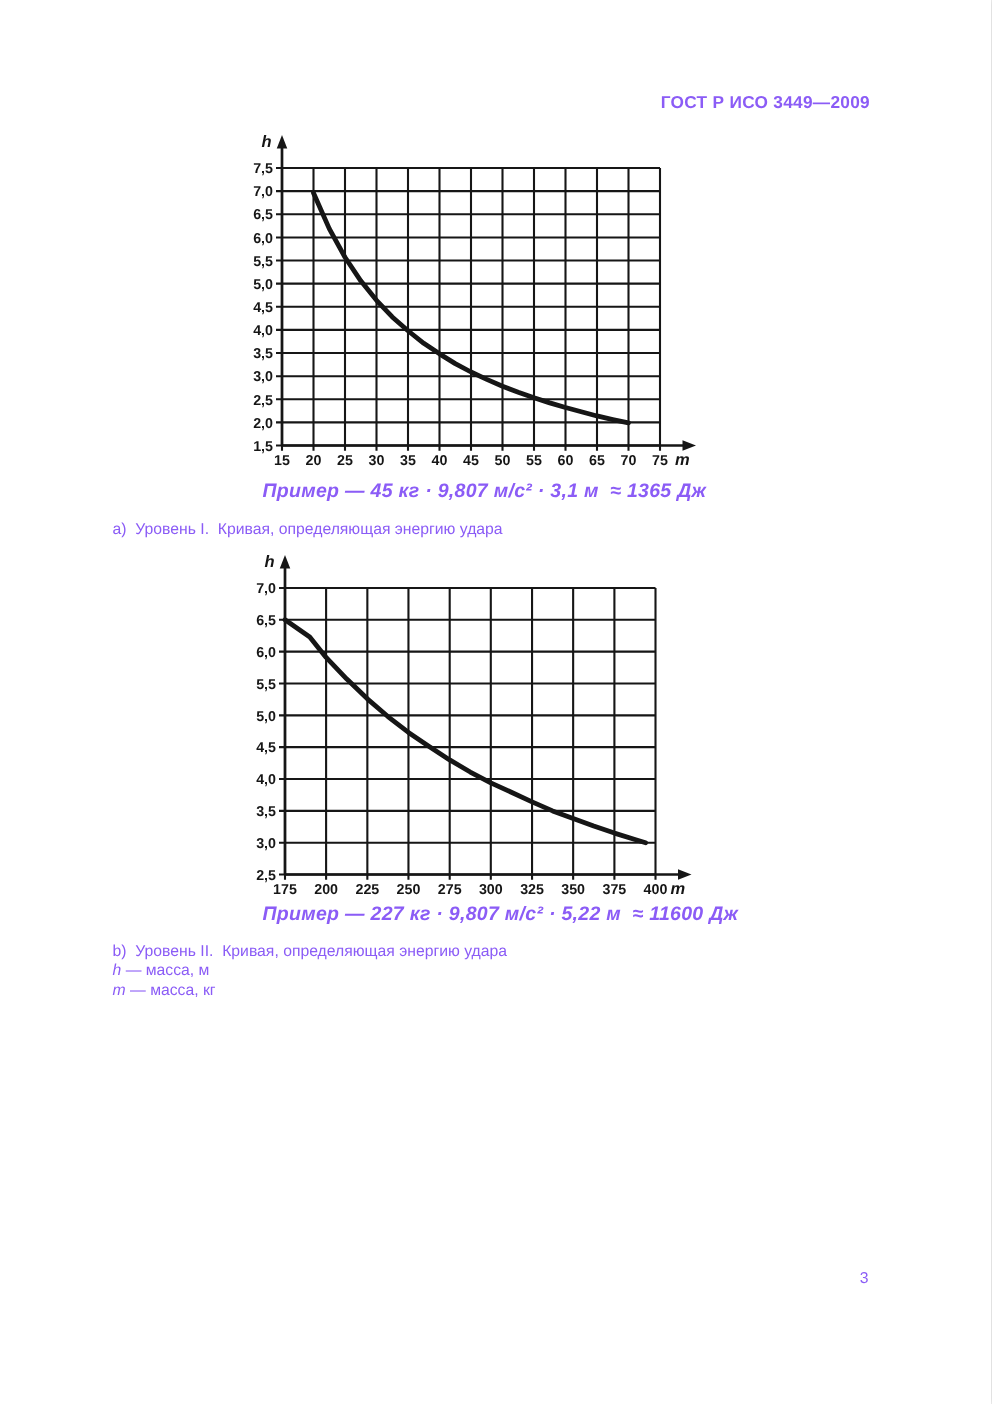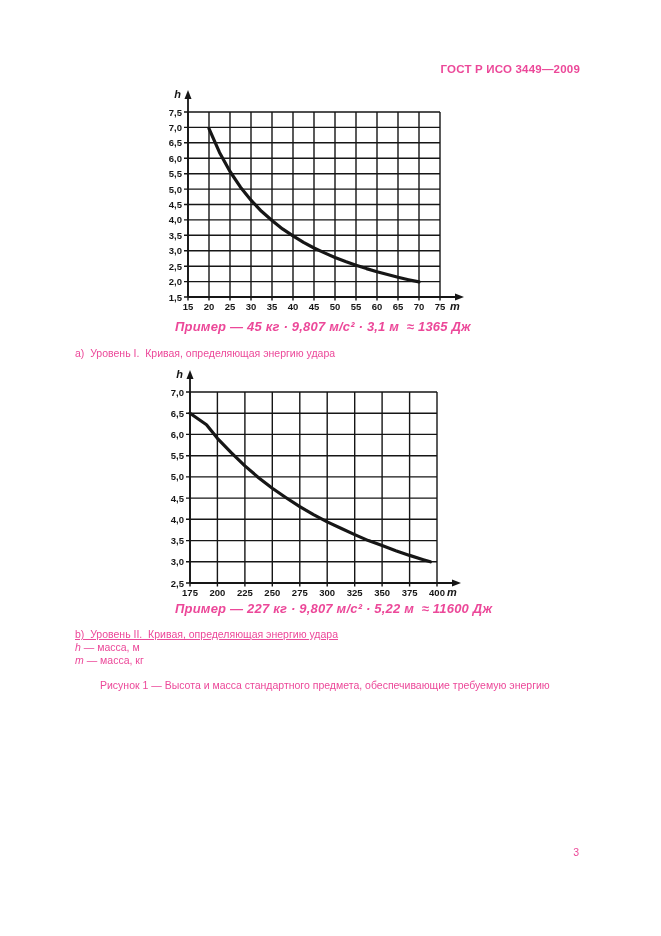--- a/index.html
+++ b/index.html
@@ -1,38 +1,38 @@
 <!DOCTYPE html>
 <html><head>
 <meta charset="utf-8">
 <style>
   html,body{margin:0;padding:0;background:#e8e8e8;}
   .page{
     position:relative;width:661px;height:936px;background:#ffffff;
-    font-family:"Liberation Sans",sans-serif;color:#ec4899;overflow:hidden;
+    font-family:"Liberation Sans",sans-serif;color:#8b5cf6;overflow:hidden;
     margin:0 auto;box-shadow:0 0 4px rgba(0,0,0,.3);
   }
   .header{
     position:absolute;top:63px;right:81px;
     font-size:11.5px;font-weight:bold;letter-spacing:.2px;white-space:pre-wrap;
   }
   .chart-svg{position:absolute;left:150px;width:320px;height:232px;}
   #chart-svg-0{top:85px;}
   #chart-svg-1{top:368px;}
   .tick{font-family:"Liberation Sans",sans-serif;font-size:9.5px;font-weight:bold;fill:#161616;}
   .axlab{font-family:"Liberation Sans",sans-serif;font-size:11px;font-weight:bold;font-style:italic;fill:#161616;}
   .example{
     position:absolute;left:175px;font-size:13px;font-weight:bold;font-style:italic;
     white-space:pre-wrap;letter-spacing:.2px;
   }
   #example-0{top:319px;}
   #example-1{top:601px;}
   .txt{position:absolute;font-size:10.5px;white-space:pre-wrap;}
   #line-a{left:75px;top:347px;}
-  #line-b{left:75px;top:628px;text-decoration:underline;}
+  #line-b{left:75px;top:628px;}
   #legend-h{left:75px;top:641px;}
   #legend-m{left:75px;top:654px;}
   .sym{font-style:italic;}
   .figcaption{position:absolute;left:100px;top:679px;width:470px;font-size:10.5px;white-space:pre-wrap;}
   .pagenum{position:absolute;top:846px;right:82px;font-size:10.5px;}
 </style>
 </head>
 <body>
 
 <div class="page">
@@ -108,17 +108,16 @@
       <polyline points="40.0,45.2 56.5,56.7 67.4,70.3 81.2,84.7 94.9,97.9 108.6,109.7 122.3,120.3 136.1,129.7 149.8,138.6 163.5,146.7 177.2,153.9 190.9,160.2 204.7,166.6 218.4,172.6 232.1,177.6 245.8,182.7 259.6,187.4 273.3,191.7 280.4,193.8" fill="none" stroke="#161616" stroke-width="3.2" stroke-linecap="round" stroke-linejoin="round"></polyline>
     </svg>
   <div id="example-1" class="example">Пример — 227 кг · 9,807 м/с² · 5,22 м  ≈ 11600 Дж</div>
 
   <div id="line-b" class="txt">b)  Уровень II.  Кривая, определяющая энергию удара</div>
 
   <div id="legend-h" class="txt"><span class="sym">h</span><span> — масса, м</span></div>
 
   <div id="legend-m" class="txt"><span class="sym">m</span><span> — масса, кг</span></div>
 
-  <div class="figcaption">Рисунок 1 — Высота и масса стандартного предмета, обеспечивающие требуемую энергию</div>
 
   <div class="pagenum">3</div>
 
 </div>
 
 </body></html>

